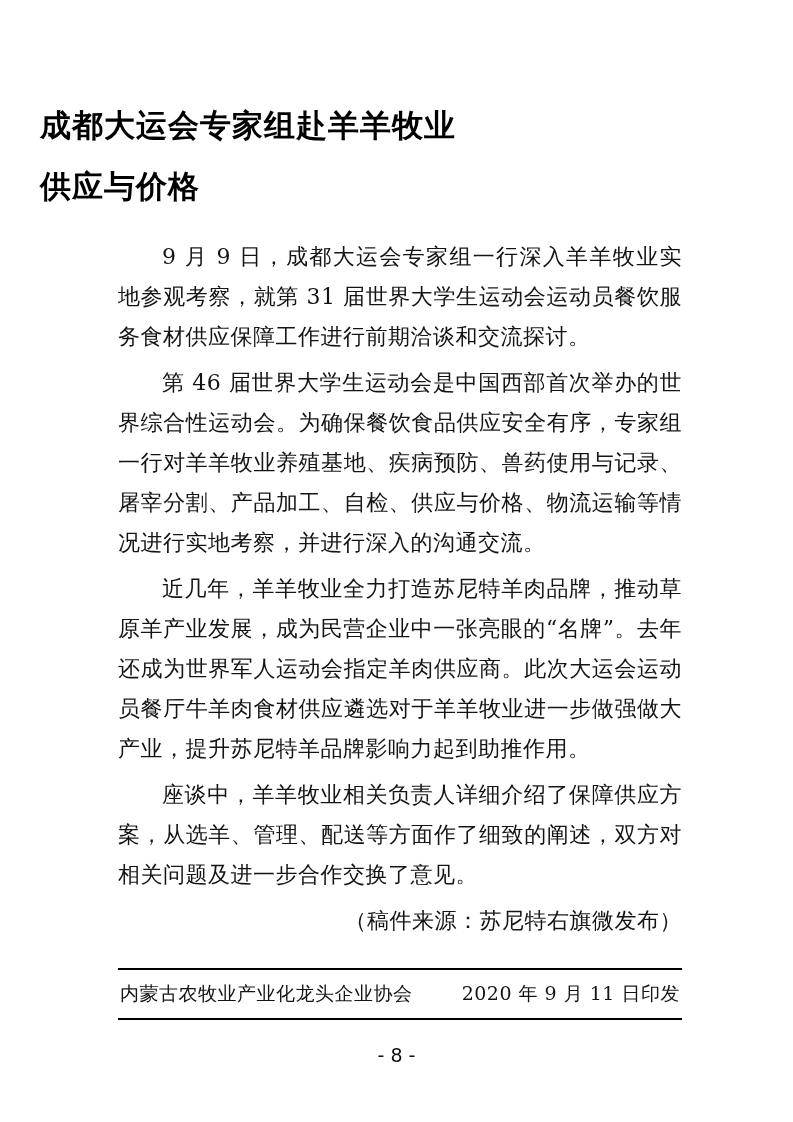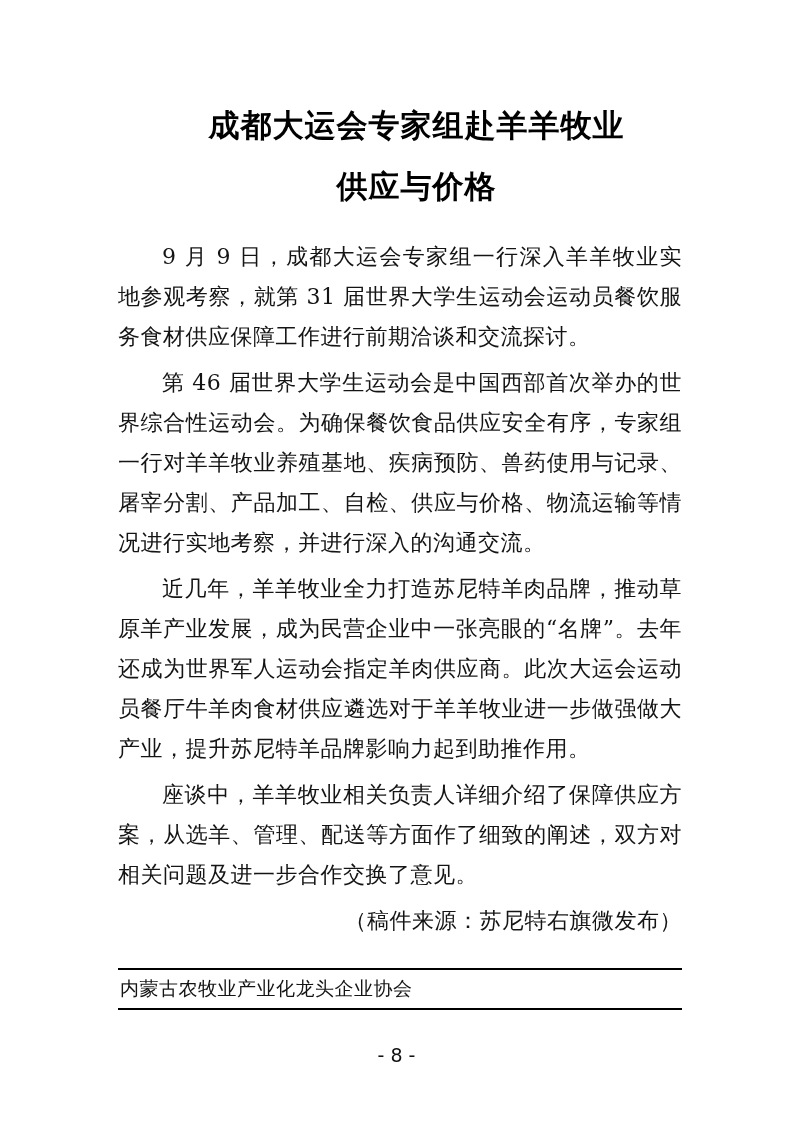--- a/index.html
+++ b/index.html
@@ -10,21 +10,21 @@
   }
   .page {
     position: relative;
     width: 793px;
     height: 1122px;
     background: #ffffff;
     overflow: hidden;
   }
   .doc-title {
     margin-top: 95px;
-    text-align: center;
+    text-align: left;
     font-weight: bold;
     color: #000000;
     font-size: 31px;
     line-height: 61px;
     letter-spacing: 1px;
     margin-left: 40px;
   }
   .doc-body {
     margin: 20px 111px 0 118px;
   }
@@ -41,21 +41,21 @@
   .doc-body p.source-line {
     text-indent: 0;
     text-align-last: right;
     margin-bottom: 0;
   }
   .doc-footer {
     position: absolute;
     top: 968px;
     left: 118px;
     width: 564px;
-    height: 42px;
+    height: 52px;
     border-top: 2px solid #000000;
     border-bottom: 2px solid #000000;
     display: flex;
     justify-content: space-between;
     align-items: center;
     font-size: 19px;
     letter-spacing: 0.5px;
     padding: 12px 2px;
     color: #141414;
   }
@@ -83,17 +83,18 @@
   <div class="doc-body">
     <p>9 月 9 日，成都大运会专家组一行深入羊羊牧业实地参观考察，就第 31 届世界大学生运动会运动员餐饮服务食材供应保障工作进行前期洽谈和交流探讨。</p>
     <p>第 46 届世界大学生运动会是中国西部首次举办的世界综合性运动会。为确保餐饮食品供应安全有序，专家组一行对羊羊牧业养殖基地、疾病预防、兽药使用与记录、屠宰分割、产品加工、自检、供应与价格、物流运输等情况进行实地考察，并进行深入的沟通交流。</p>
     <p>近几年，羊羊牧业全力打造苏尼特羊肉品牌，推动草原羊产业发展，成为民营企业中一张亮眼的“名牌”。去年还成为世界军人运动会指定羊肉供应商。此次大运会运动员餐厅牛羊肉食材供应遴选对于羊羊牧业进一步做强做大产业，提升苏尼特羊品牌影响力起到助推作用。</p>
     <p>座谈中，羊羊牧业相关负责人详细介绍了保障供应方案，从选羊、管理、配送等方面作了细致的阐述，双方对相关问题及进一步合作交换了意见。</p>
     <p class="source-line">（稿件来源：苏尼特右旗微发布）</p>
   </div>
 
   <div class="doc-footer">
     <span>内蒙古农牧业产业化龙头企业协会</span>
+    <span>2020 年 9 月 11 日印发</span>
   </div>
 
   <div class="page-number">- 8 -</div>
 
 </div>
 
 </body></html>

